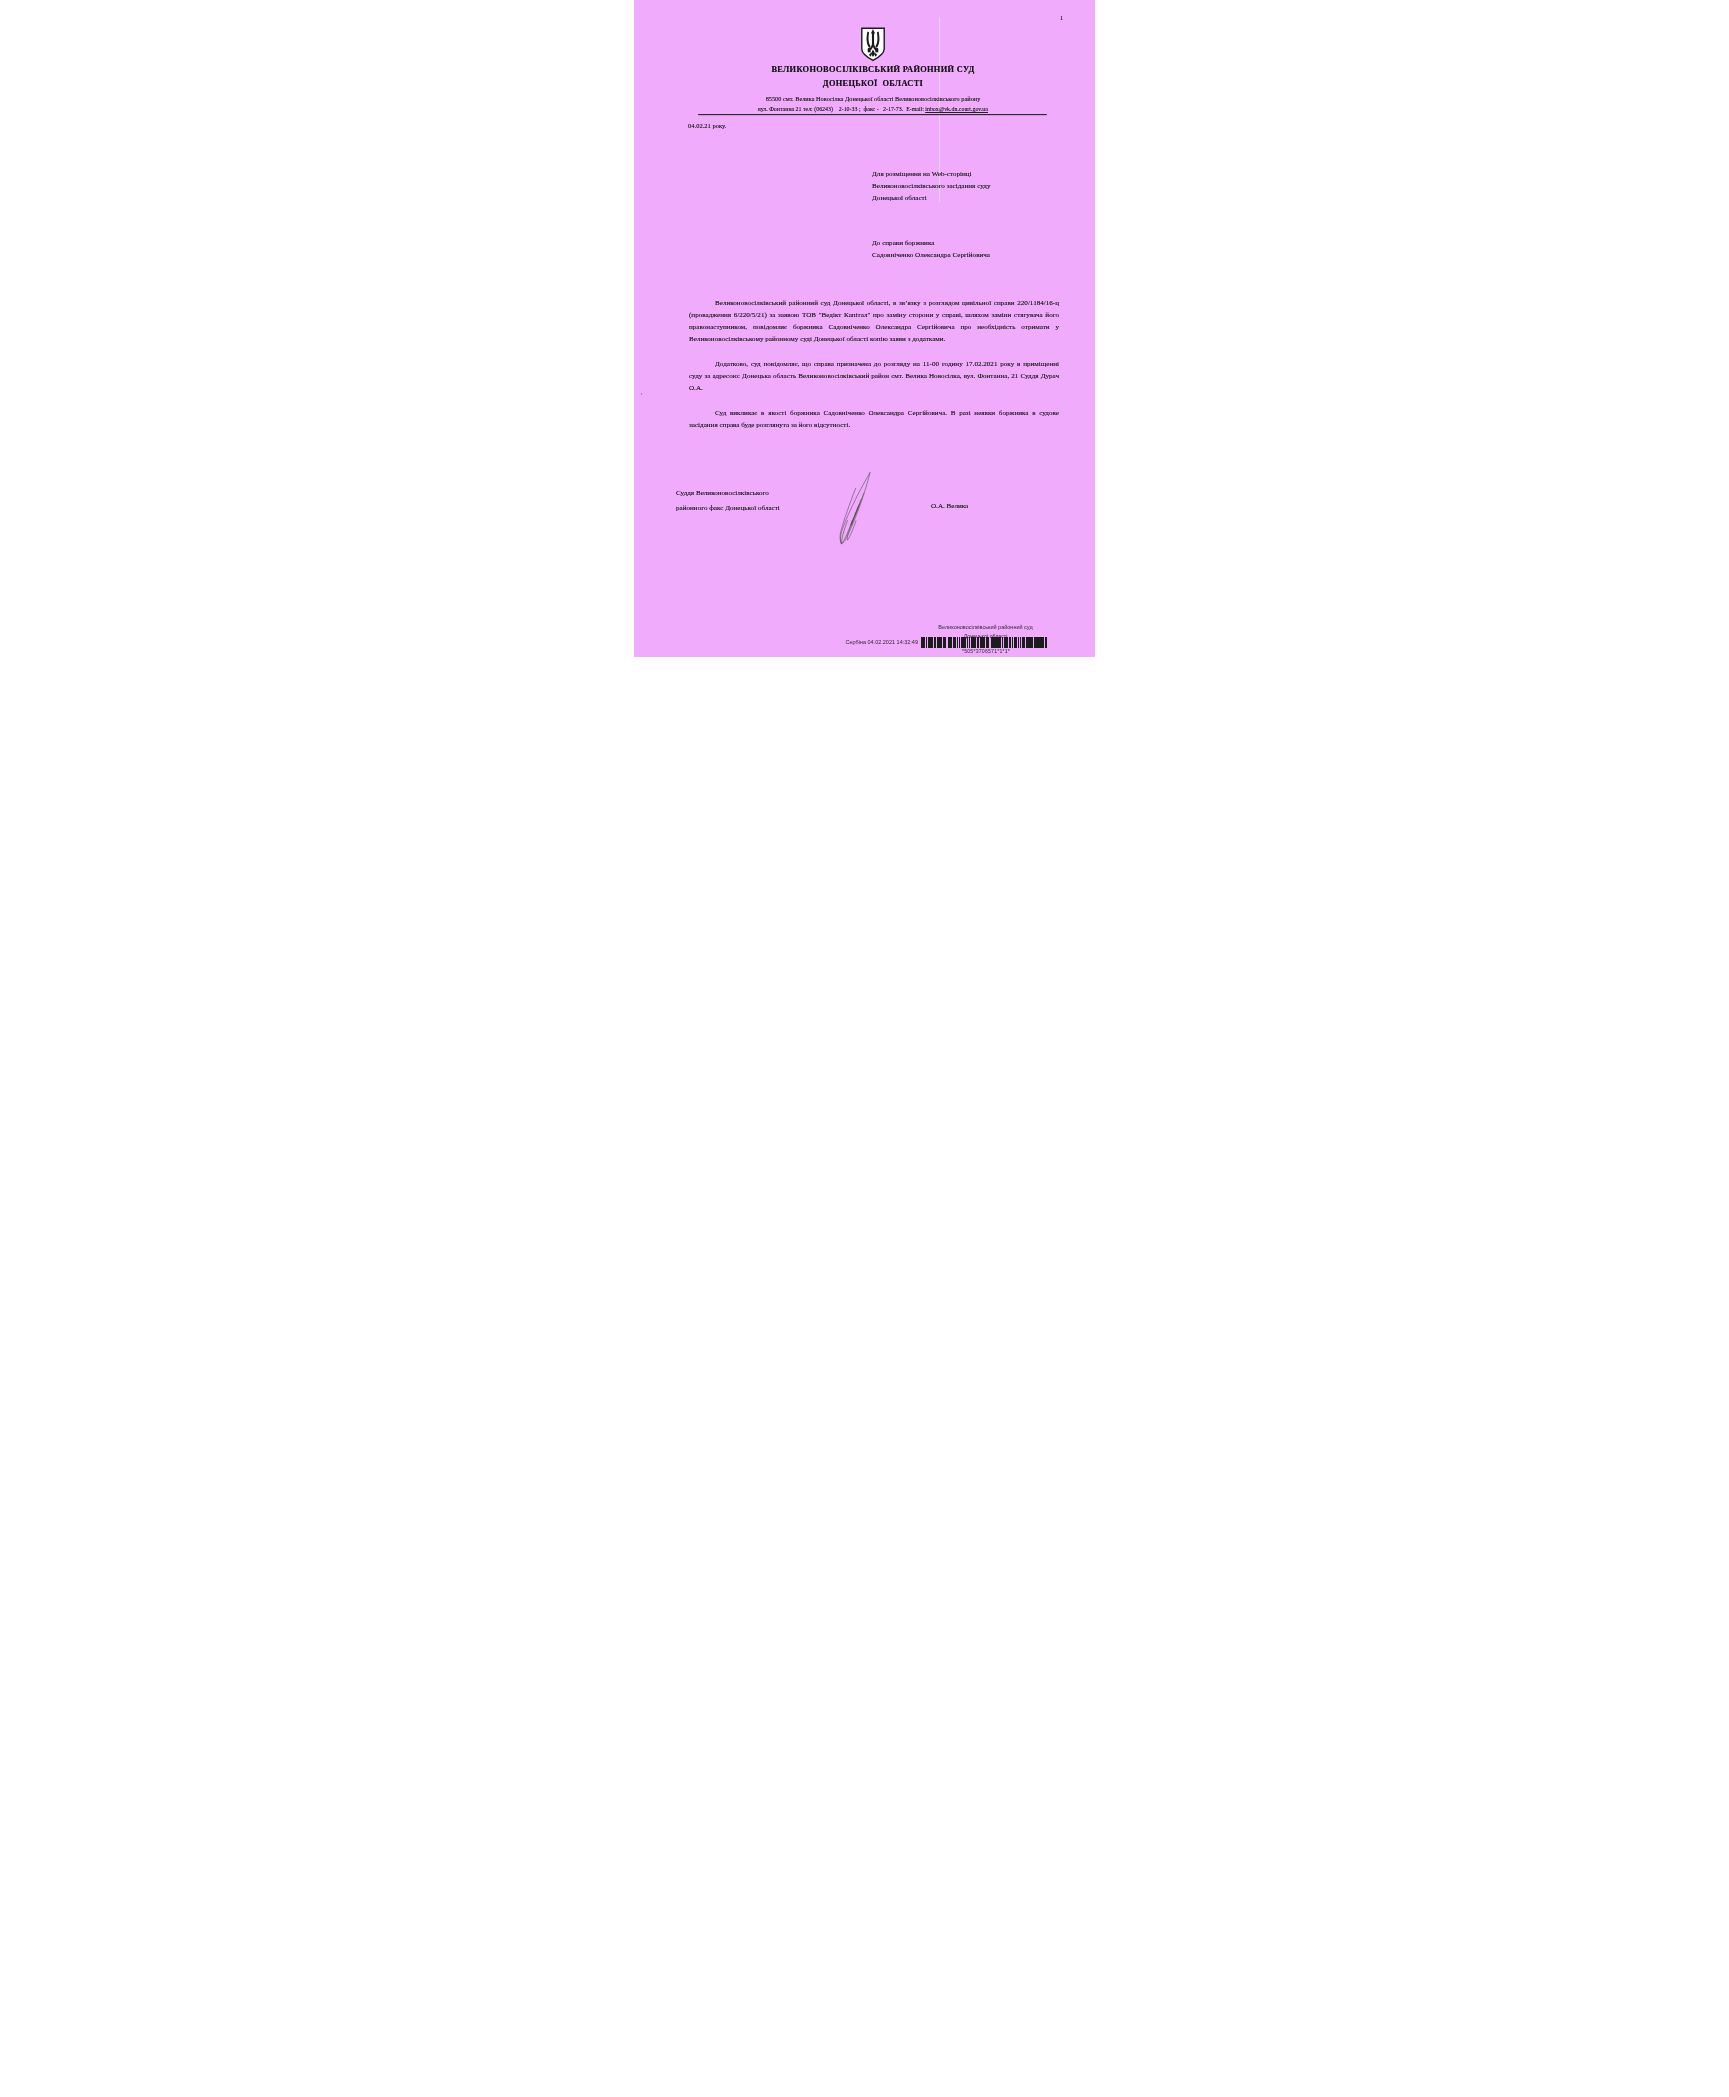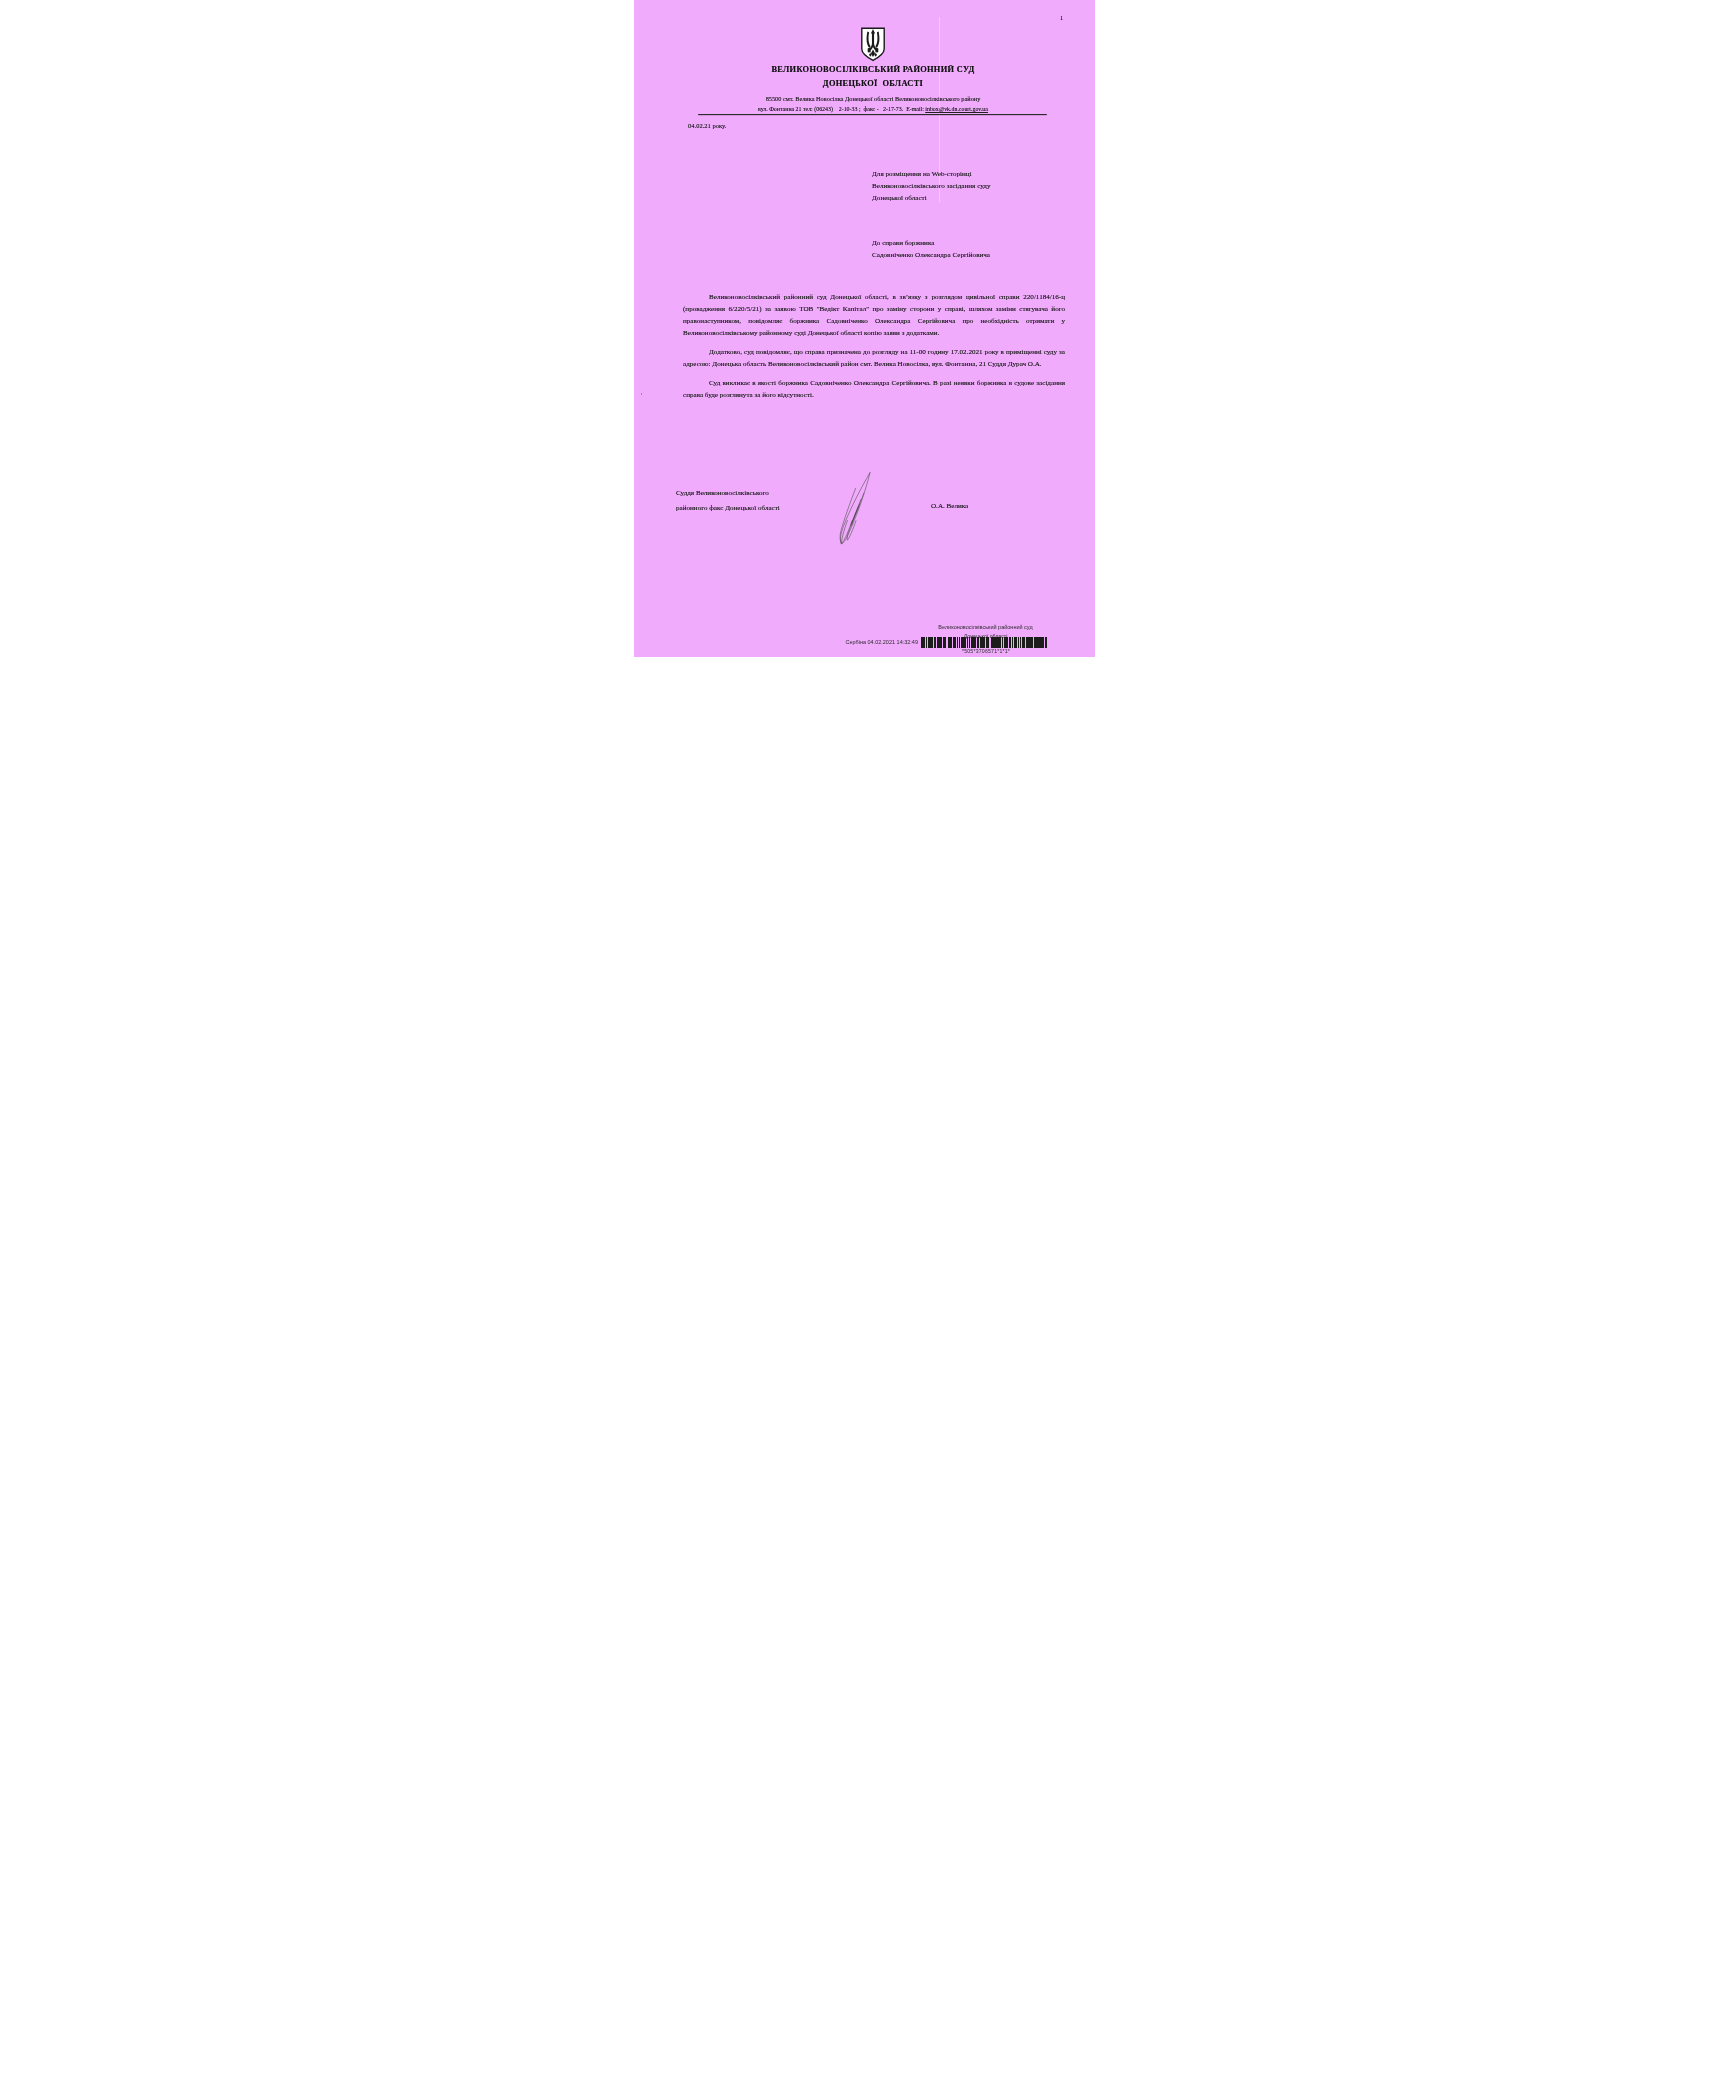--- a/index.html
+++ b/index.html
@@ -23,21 +23,21 @@
   .title2{top:79px;}
   .addr{top:95px;font-size:6.3px;white-space:pre-wrap;}
   .contact{top:106px;font-size:5.9px;white-space:pre-wrap;}
   .contact .email{text-decoration:underline;text-underline-offset:1.3px;}
   .header-rule{left:64px;top:114px;width:349px;height:1.3px;background:#2b2b2b;border-radius:0.4px;box-shadow:0 0.4px 0 rgba(0,0,0,.25);}
   .date-line{left:54px;top:122px;font-size:6.5px;}
   .right-block{left:230px;width:201px;font-size:7.1px;line-height:12px;margin-left:8px;}
   .web-block{top:168px;}
   .attention-block{top:237px;}
   .body-text{left:42px;top:284px;width:396px;font-size:7.1px;line-height:12px;text-align:justify;}
-  .body-text p{margin:7px;text-indent:26px;}
+  .body-text p{margin:13px;text-indent:26px;}
   .artifact-dot{left:6.7px;top:393px;width:1.7px;height:1.7px;background:#8a8a8a;border-radius:50%;}
   .sig-title{left:42px;top:486px;width:151px;font-size:7.1px;line-height:15px;}
   .sig-name{left:297px;top:502px;font-size:7.1px;}
   .signature-svg{left:194px;top:472px;width:58px;height:75px;}
   .footer{font-family:"Liberation Sans","DejaVu Sans",sans-serif;color:#2e2e2e;}
   .f-court1{left:251px;top:624px;width:201px;text-align:center;font-size:5.5px;}
   .f-court2{left:251px;top:633px;width:201px;text-align:center;font-size:5.2px;}
   .f-stamp{left:159px;top:639px;width:125px;text-align:right;font-size:5.5px;white-space:nowrap;}
   .barcode{left:287px;top:637px;width:130px;height:11px;overflow:hidden;white-space:nowrap;font-size:0;}
   .barcode span{display:inline-block;height:11px;vertical-align:top;}

